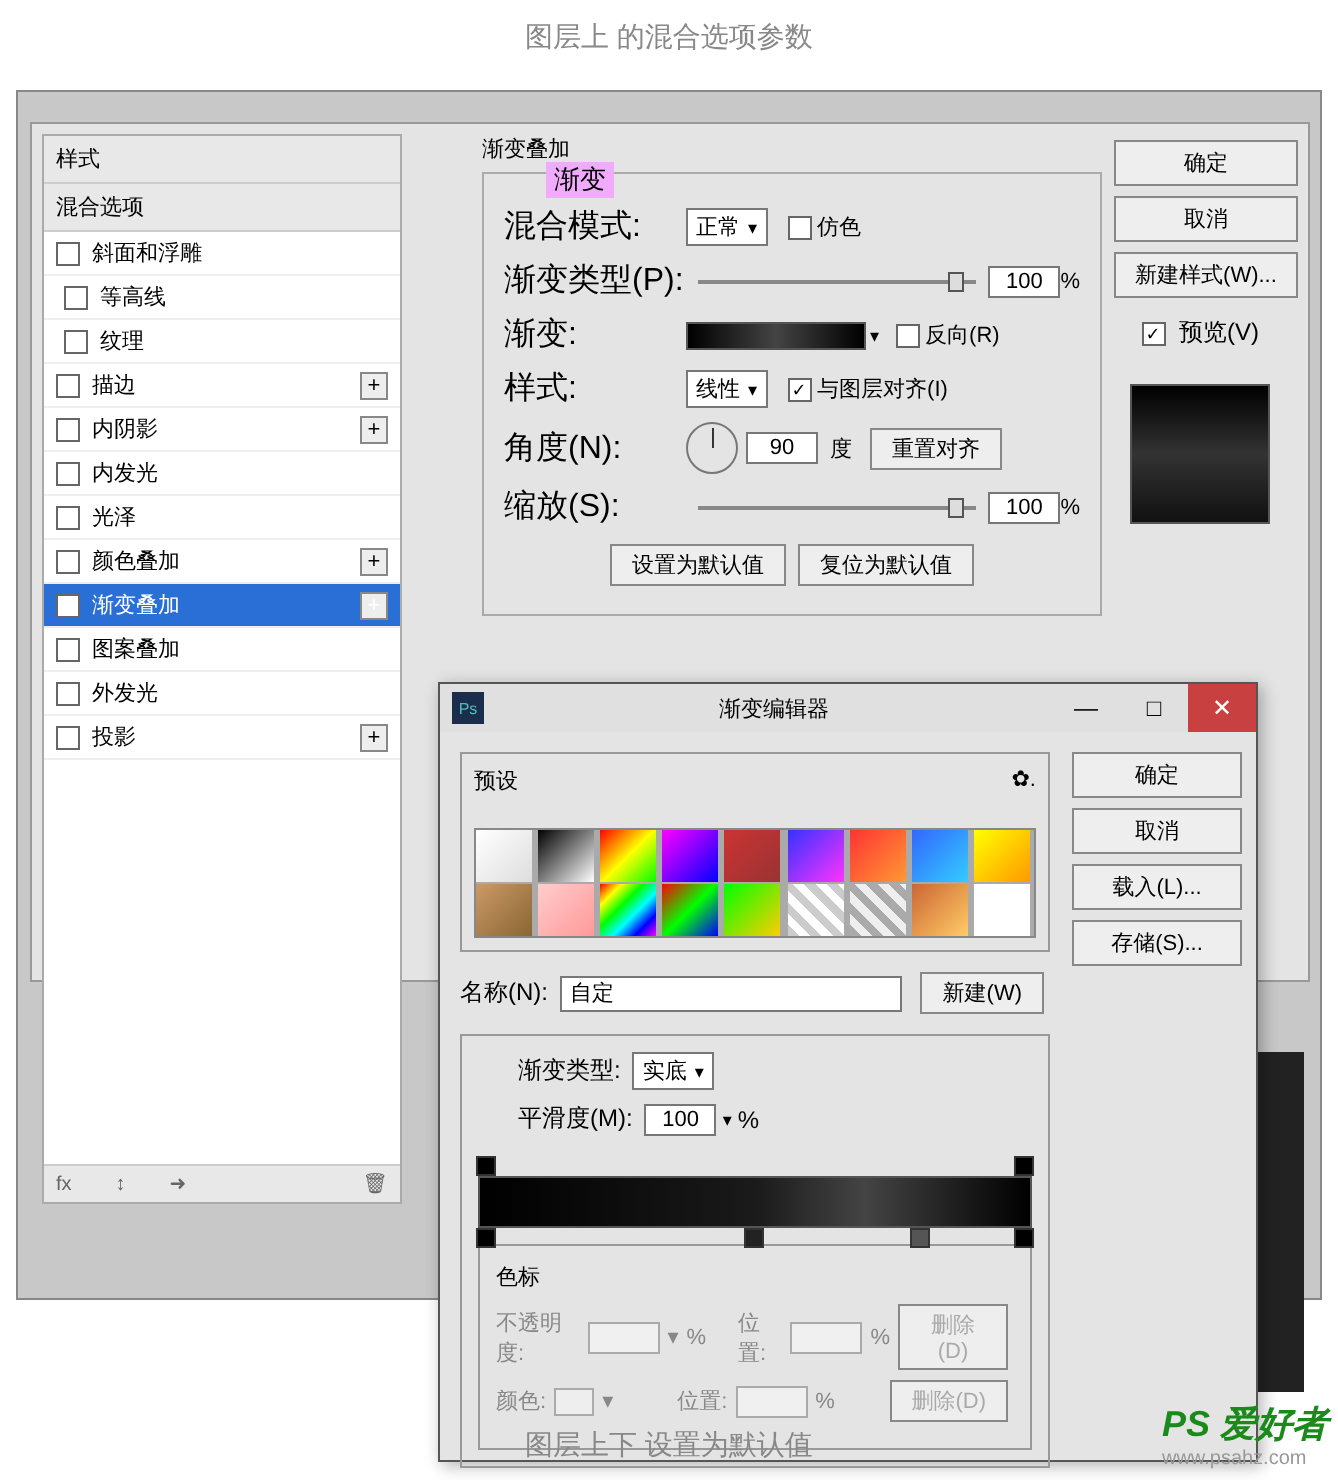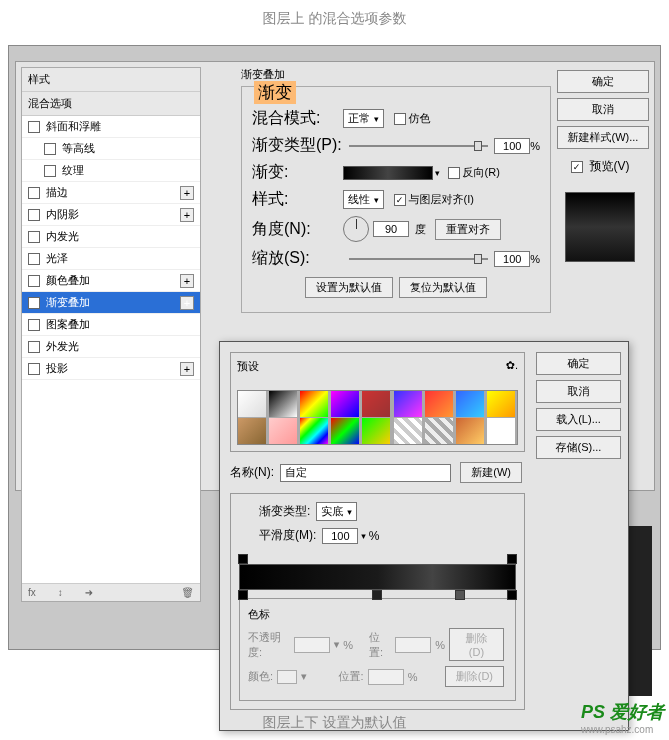--- a/index.html
+++ b/index.html
@@ -9,32 +9,32 @@
 .watermark { position: absolute; bottom: 5px; right: 5px; font-size: 18px; font-weight: bold; color: #1a8a1a; font-style: italic; }
 .watermark .url { font-size: 10px; color: #999; display: block; font-style: normal; font-weight: normal; }
 
 .main-panel { position: absolute; top: 45px; left: 8px; width: 653px; height: 605px; background: #c8c8c8; border: 1px solid #888; }
 .inner-panel { position: absolute; top: 15px; left: 6px; width: 640px; height: 430px; background: #e4e4e4; border: 1px solid #999; }
 
 .style-list { position: absolute; left: 5px; top: 5px; width: 180px; height: 535px; background: #fff; border: 1px solid #aaa; }
 .style-header { background: #e8e8e8; padding: 4px 6px; border-bottom: 1px solid #ccc; font-size: 11px; }
 .style-subheader { background: #e8e8e8; padding: 4px 6px; border-bottom: 1px solid #ccc; font-size: 11px; }
 .style-item { display: flex; align-items: center; padding: 3px 6px; border-bottom: 1px solid #eee; font-size: 11px; justify-content: space-between; }
-.style-item.indent { padding-left: 22px; align-items: flex-end; }
+.style-item.indent { padding-left: 10px; align-items: flex-end; }
 .style-item.selected { background: #2a6fd6; color: #fff; }
 .style-item .cb { width: 12px; height: 12px; border: 1px solid #666; margin-right: 6px; display: inline-flex; align-items: center; justify-content: center; font-size: 9px; background: #fff; }
 .style-item .left { display: flex; align-items: center; }
 .plus-btn { width: 14px; height: 14px; border: 1px solid #888; display: flex; align-items: center; justify-content: center; font-size: 11px; background: #eee; }
 .style-footer { position: absolute; bottom: 0; left: 0; right: 0; background: #e8e8e8; border-top: 1px solid #ccc; padding: 3px 6px; display: flex; gap: 22px; align-items: center; font-size: 10px; color: #666; }
 .style-footer .trash { margin-left: auto; }
 
 .gradient-section { position: absolute; left: 225px; top: 5px; width: 310px; }
 .section-title { font-size: 11px; margin-bottom: 4px; }
 .fieldset { border: 1px solid #aaa; padding: 8px 10px; font-size: 11px; }
-.fieldset-title { font-size: 17px; margin-left: 2px; background: #fdba74; padding: 0 4px; position: relative; top: -14px; display: inline-block; }
+.fieldset-title { font-size: 13px; margin-left: 21px; background: #f0abfc; padding: 0 4px; position: relative; top: -14px; display: inline-block; }
 .fieldset-body { margin-top: -10px; }
 .row { display: flex; align-items: center; margin-bottom: 6px; white-space: nowrap; }
 .row label { width: 70px; text-align: left; margin-right: 21px; font-size: 16px; }
 .select { border: 1px solid #777; background: #fff; padding: 1px 4px; font-size: 11px; display: inline-flex; align-items: center; gap: 4px; }
 .select::after { content: "▾"; font-size: 9px; }
 .slider { flex: 1; height: 2px; background: #888; margin: 0 6px; position: relative; }
 .slider .thumb { position: absolute; right: 6px; top: -4px; width: 8px; height: 10px; background: #ddd; border: 1px solid #555; }
 .num-input { width: 36px; border: 1px solid #777; padding: 1px 3px; font-size: 11px; text-align: center; background: #fff; }
 .grad-swatch { width: 90px; height: 14px; background: linear-gradient(90deg, #000, #444, #000); border: 1px solid #555; display: inline-block; }
 .cb-inline { width: 12px; height: 12px; border: 1px solid #666; display: inline-flex; align-items: center; justify-content: center; font-size: 9px; background: #fff; margin-right: 3px; }
@@ -246,20 +246,27 @@
         <span class="cb-inline">✓</span>
         <span>预览(V)</span>
       </div>
       <div class="preview-swatch"></div>
     </div>
   </div>
 
   <div class="dark-strip"></div>
 
   <div class="grad-editor">
+    <div class="titlebar">
+      <div class="ps-icon">Ps</div>
+      <div class="title">渐变编辑器</div>
+      <div class="winbtn">—</div>
+      <div class="winbtn">□</div>
+      <div class="winbtn close">✕</div>
+    </div>
     <div class="ge-body">
       <div class="ge-left">
         <div class="preset-box">
           <div class="preset-label">
             <span>预设</span>
             <span>✿.</span>
           </div>
           <div class="preset-grid" id="preset-grid">
               <div class="preset-cell" style="background: linear-gradient(135deg, rgb(255, 255, 255), rgb(221, 221, 221));"></div>
               <div class="preset-cell" style="background: linear-gradient(135deg, rgb(0, 0, 0), rgb(255, 255, 255));"></div>

